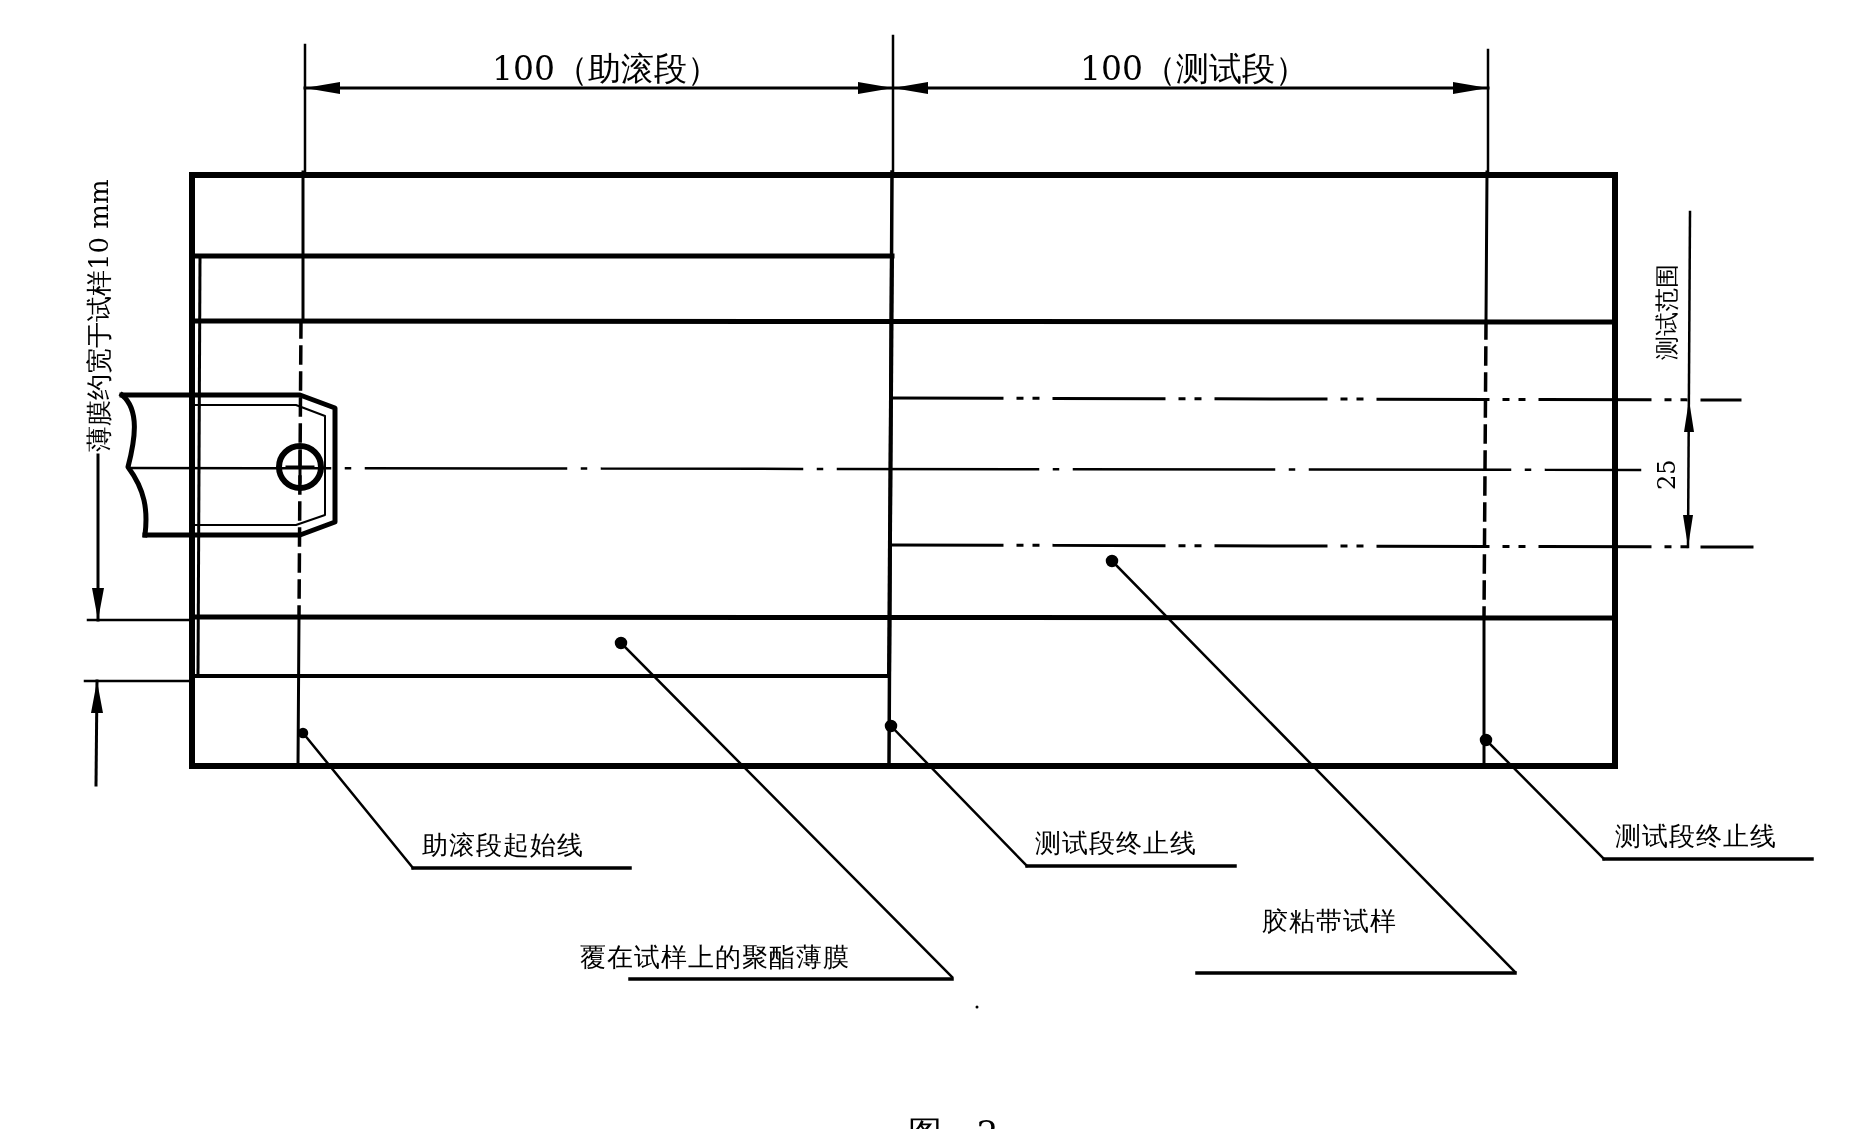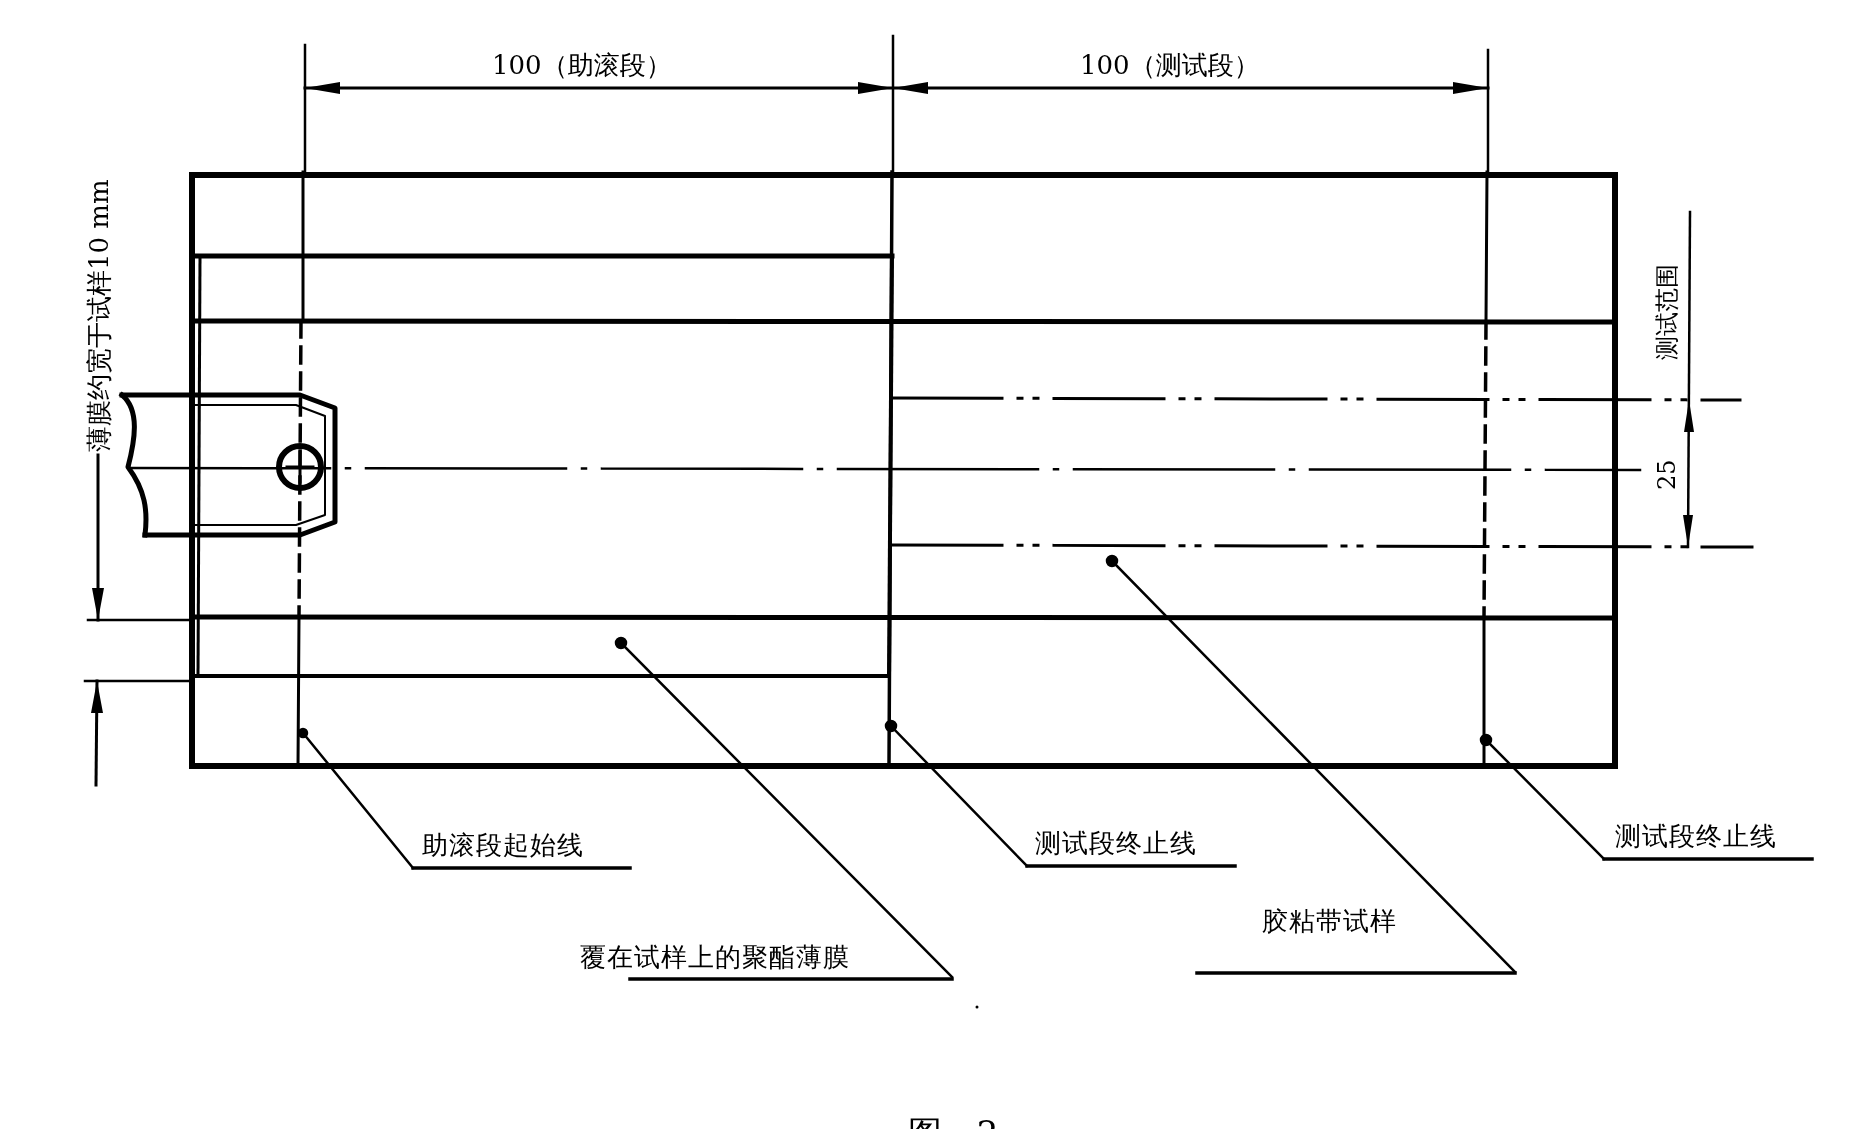--- a/index.html
+++ b/index.html
@@ -5,21 +5,21 @@
   html, body { margin: 0; padding: 0; background: #ffffff; }
   body { width: 1864px; height: 1129px; position: relative; overflow: hidden; }
   #canvas { position: absolute; left: 0; top: 0; width: 1864px; height: 1129px; }
   .lbl {
     position: absolute;
     font-family: "DejaVu Serif", "Liberation Serif", serif;
     color: #000000;
     white-space: nowrap;
     line-height: 1;
   }
-  .dim-lbl { font-size: 26px; }
+  .dim-lbl { font-size: 33px; }
   .callout-lbl { font-size: 26px; letter-spacing: 1px; }
   .vert-lbl {
     font-size: 24px;
     transform-origin: 0 0;
     transform: rotate(-90deg);
   }
   .fig-lbl { font-size: 34px; letter-spacing: 12px; margin-top: 38px; }
 </style>
 </head>
 <body>

